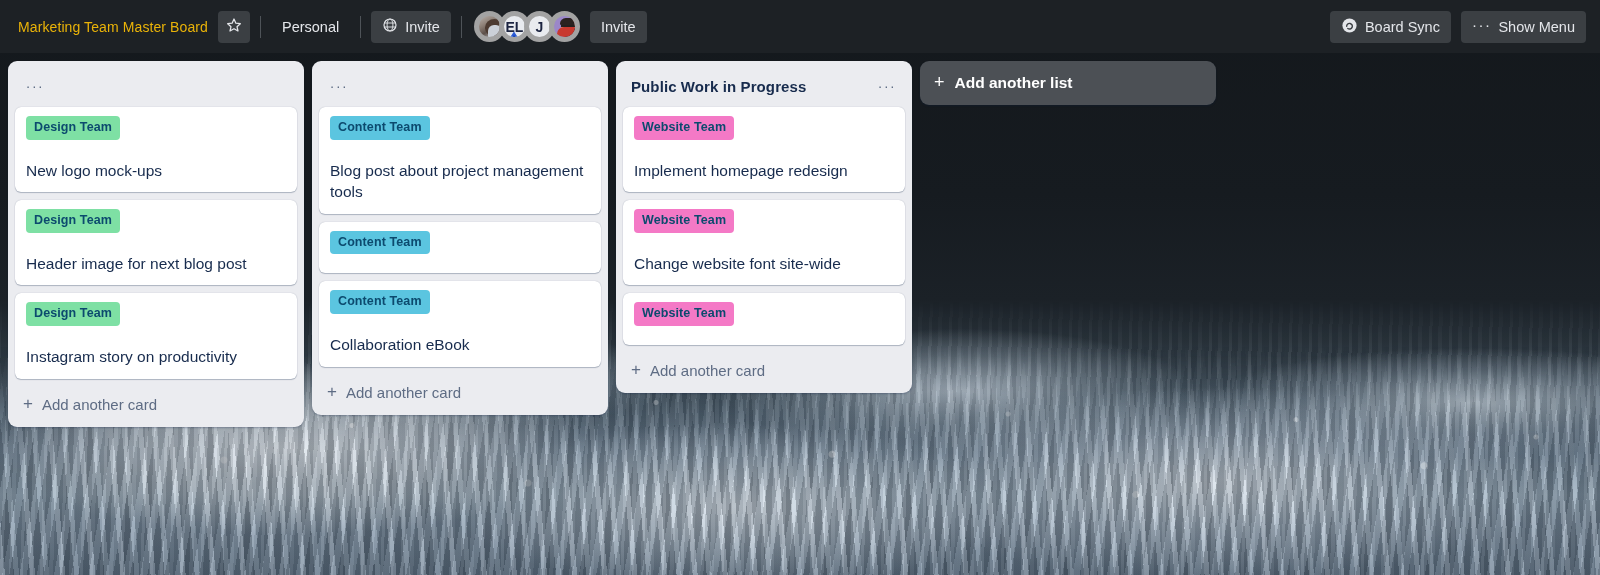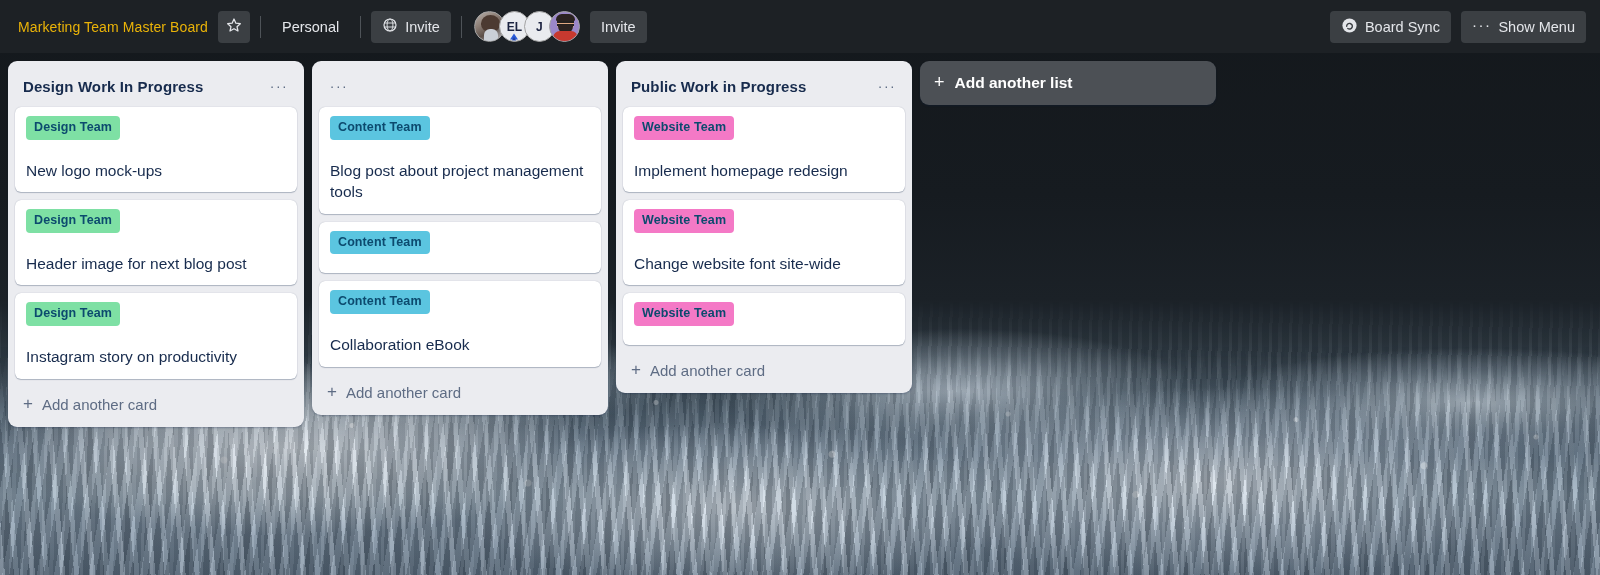--- a/index.html
+++ b/index.html
@@ -134,25 +134,25 @@
     align-items: center;
     margin-left: 2px;
   }
   .avatar {
     width: 31px;
     height: 31px;
     border-radius: 50%;
     margin-left: -6px;
     position: relative;
     overflow: hidden;
-    border: 1px solid #a3a3a3;
+    border: 5px solid #a3a3a3;
     display: flex;
     align-items: center;
     justify-content: center;
-    font-size: 12px;
+    font-size: 14px;
     font-weight: bold;
     cursor: pointer;
     flex: 0 0 auto;
   }
   .avatar:first-child { margin-left: 0; }
 
   .av-photo {
     background: linear-gradient(150deg, #b9b2ad 0%, #8d7f76 35%, #5c4f49 62%, #cfd3da 100%);
   }
   .av-photo::before {
@@ -415,21 +415,20 @@
     <div class="tb-btn">
       <span class="dots-glyph">···</span>
       <span>Show Menu</span>
     </div>
   </div>
 
   <div id="board">
 
     <div class="list">
       <div class="list-header">
-        <div class="list-title">Design Work In Progress</div>
         <div class="list-menu">···</div>
       </div>
 
       <div class="card">
         <span class="label" style="background:#7ee0a4">Design Team</span>
         <div class="card-title">New logo mock-ups</div>
       </div>
       <div class="card">
         <span class="label" style="background:#7ee0a4">Design Team</span>
         <div class="card-title">Header image for next blog post</div>

